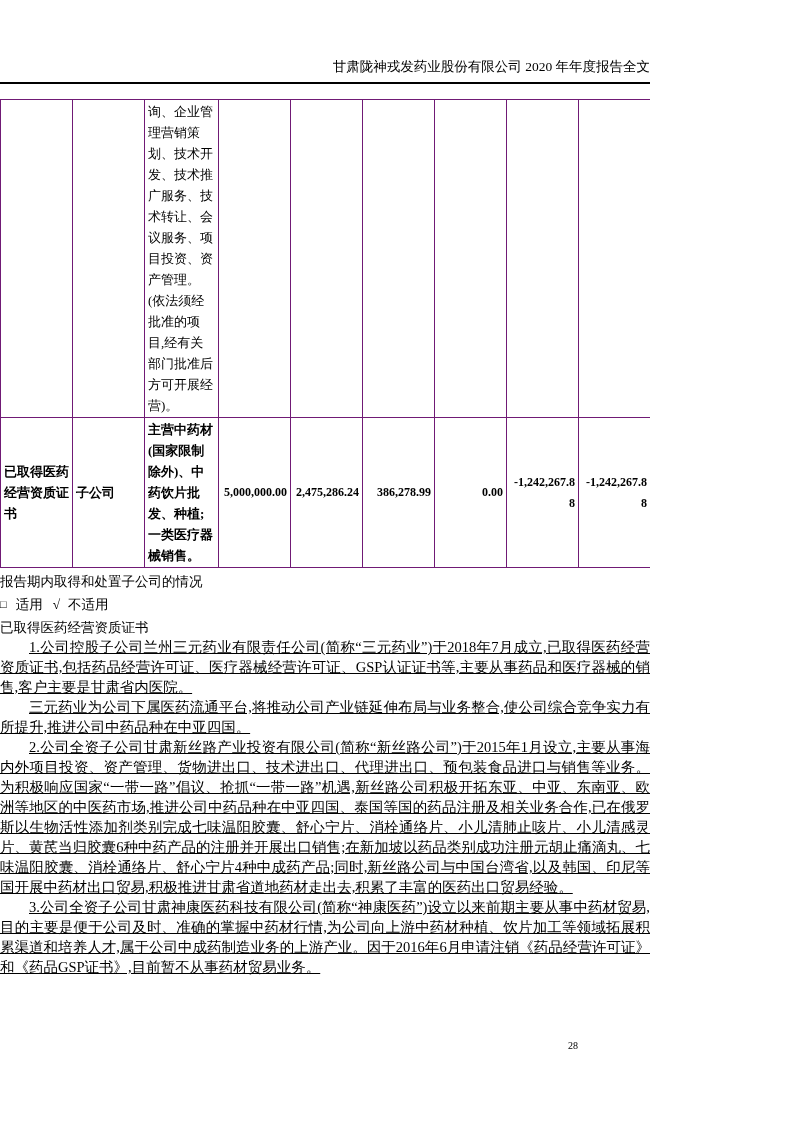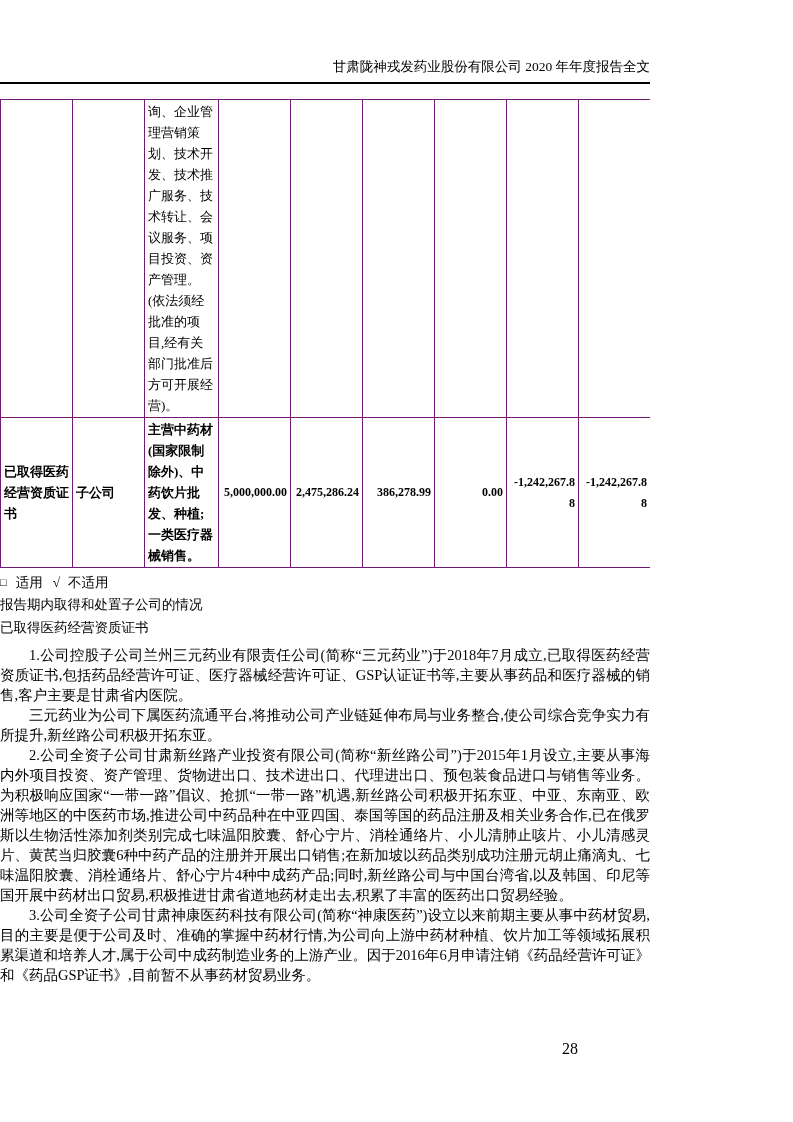--- a/index.html
+++ b/index.html
@@ -43,34 +43,34 @@
     font-size: 12px;
     word-break: break-all;
   }
 
   .sec { font-size: 13.5px; line-height: 16px; margin-top: 7px; }
   .sec.first { margin-top: 6px; }
   .applicability .box { display: inline-block; margin-right: 9px; font-size: 11px; position: relative; top: -1px; }
   .applicability .lbl { display: inline-block; margin-right: 10px; }
   .applicability .chk { display: inline-block; margin-right: 8px; }
 
-  .paras { margin-top: 9px; }
+  .paras { margin-top: 1px; text-decoration: underline; }
   .paras p {
     margin: 0;
     font-size: 14.5px;
     line-height: 20px;
     text-align: justify;
     text-indent: 2em;
   }
 
   .page-number {
     position: absolute;
     top: 1040px;
     right: 72px;
-    font-size: 16px;
+    font-size: 10px;
   }
 </style>
 </head>
 <body>
 
 <div class="page">
   <div class="content">
 
     <div class="header">
       <span>甘肃陇神戎发药业股份有限公司 2020 年年度报告全文</span>
@@ -107,31 +107,31 @@
           <td class="num">5,000,000.00</td>
           <td class="num">2,475,286.24</td>
           <td class="num">386,278.99</td>
           <td class="num">0.00</td>
           <td class="num">-1,242,267.88</td>
           <td class="num">-1,242,267.88</td>
         </tr>
       </tbody>
     </table>
 
+    <div class="sec first">报告期内取得和处置子公司的情况</div>
+
     <div class="sec applicability">
       <span class="box">□</span><span class="lbl">适用</span><span class="chk">√</span><span>不适用</span>
     </div>
-
-    <div class="sec first">报告期内取得和处置子公司的情况</div>
 
     <div class="sec">已取得医药经营资质证书</div>
 
     <div class="paras">
       <p>1.公司控股子公司兰州三元药业有限责任公司(简称“三元药业”)于2018年7月成立,已取得医药经营资质证书,包括药品经营许可证、医疗器械经营许可证、GSP认证证书等,主要从事药品和医疗器械的销售,客户主要是甘肃省内医院。</p>
-      <p>三元药业为公司下属医药流通平台,将推动公司产业链延伸布局与业务整合,使公司综合竞争实力有所提升,新丝路公司积极开拓东亚。</p>
+      <p>三元药业为公司下属医药流通平台,将推动公司产业链延伸布局与业务整合,使公司综合竞争实力有所提升,推进公司中药品种在中亚四国。</p>
       <p>2.公司全资子公司甘肃新丝路产业投资有限公司(简称“新丝路公司”)于2015年1月设立,主要从事海内外项目投资、资产管理、货物进出口、技术进出口、代理进出口、预包装食品进口与销售等业务。为积极响应国家“一带一路”倡议、抢抓“一带一路”机遇,新丝路公司积极开拓东亚、中亚、东南亚、欧洲等地区的中医药市场,推进公司中药品种在中亚四国、泰国等国的药品注册及相关业务合作,已在俄罗斯以生物活性添加剂类别完成七味温阳胶囊、舒心宁片、消栓通络片、小儿清肺止咳片、小儿清感灵片、黄芪当归胶囊6种中药产品的注册并开展出口销售;在新加坡以药品类别成功注册元胡止痛滴丸、七味温阳胶囊、消栓通络片、舒心宁片4种中成药产品;同时,新丝路公司与中国台湾省,以及韩国、印尼等国开展中药材出口贸易,积极推进甘肃省道地药材走出去,积累了丰富的医药出口贸易经验。</p>
       <p>3.公司全资子公司甘肃神康医药科技有限公司(简称“神康医药”)设立以来前期主要从事中药材贸易,目的主要是便于公司及时、准确的掌握中药材行情,为公司向上游中药材种植、饮片加工等领域拓展积累渠道和培养人才,属于公司中成药制造业务的上游产业。因于2016年6月申请注销《药品经营许可证》和《药品GSP证书》,目前暂不从事药材贸易业务。</p>
     </div>
 
   </div>
 
   <div class="page-number">28</div>
 </div>
 
 </body></html>

